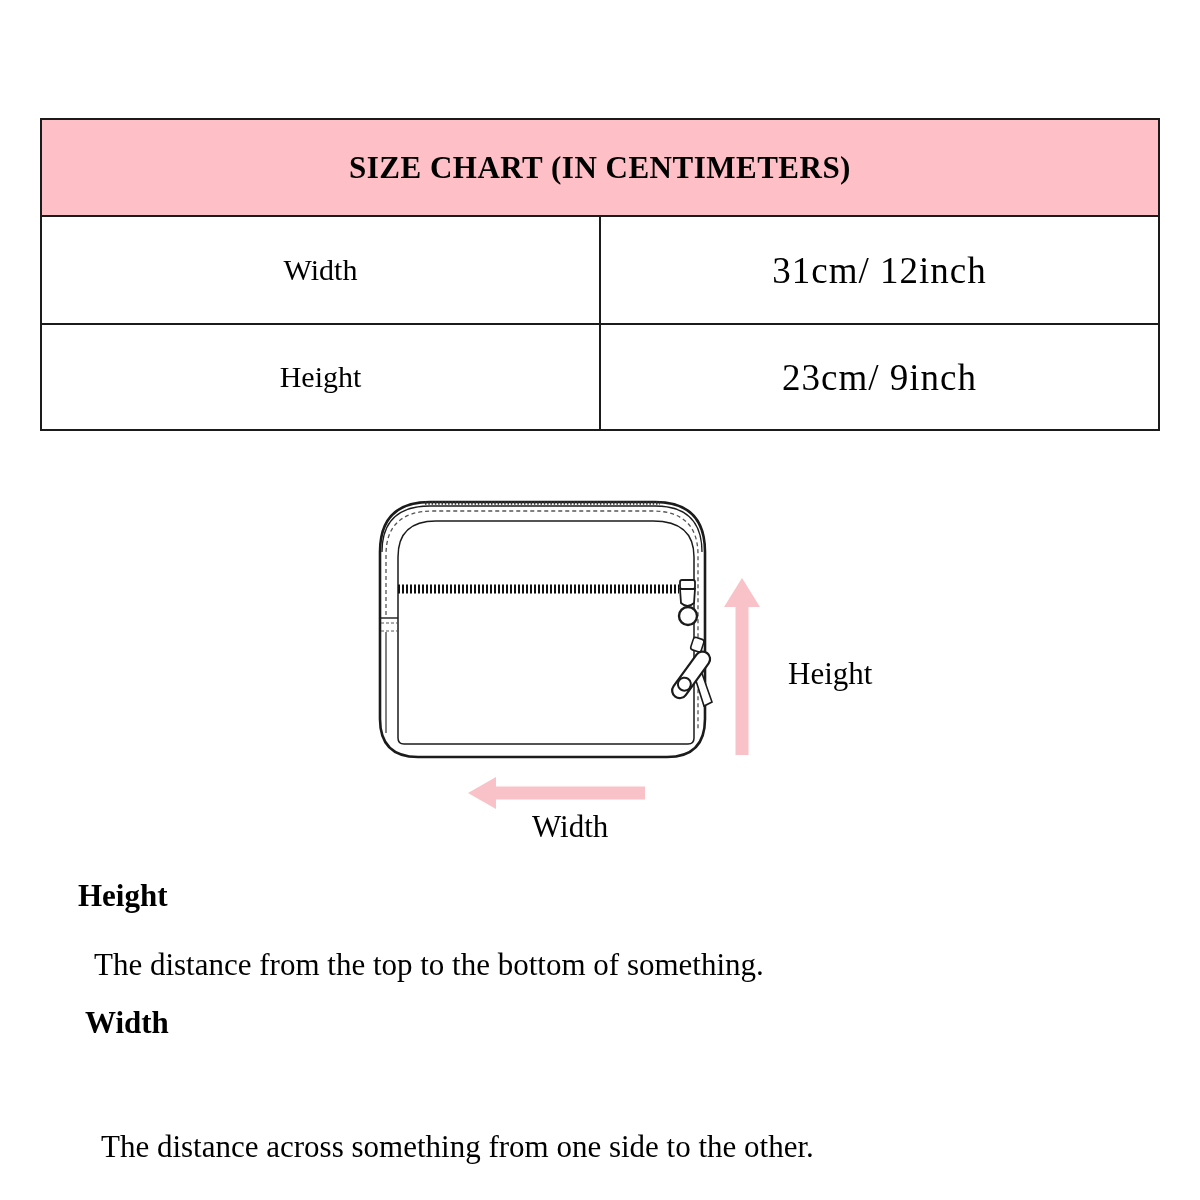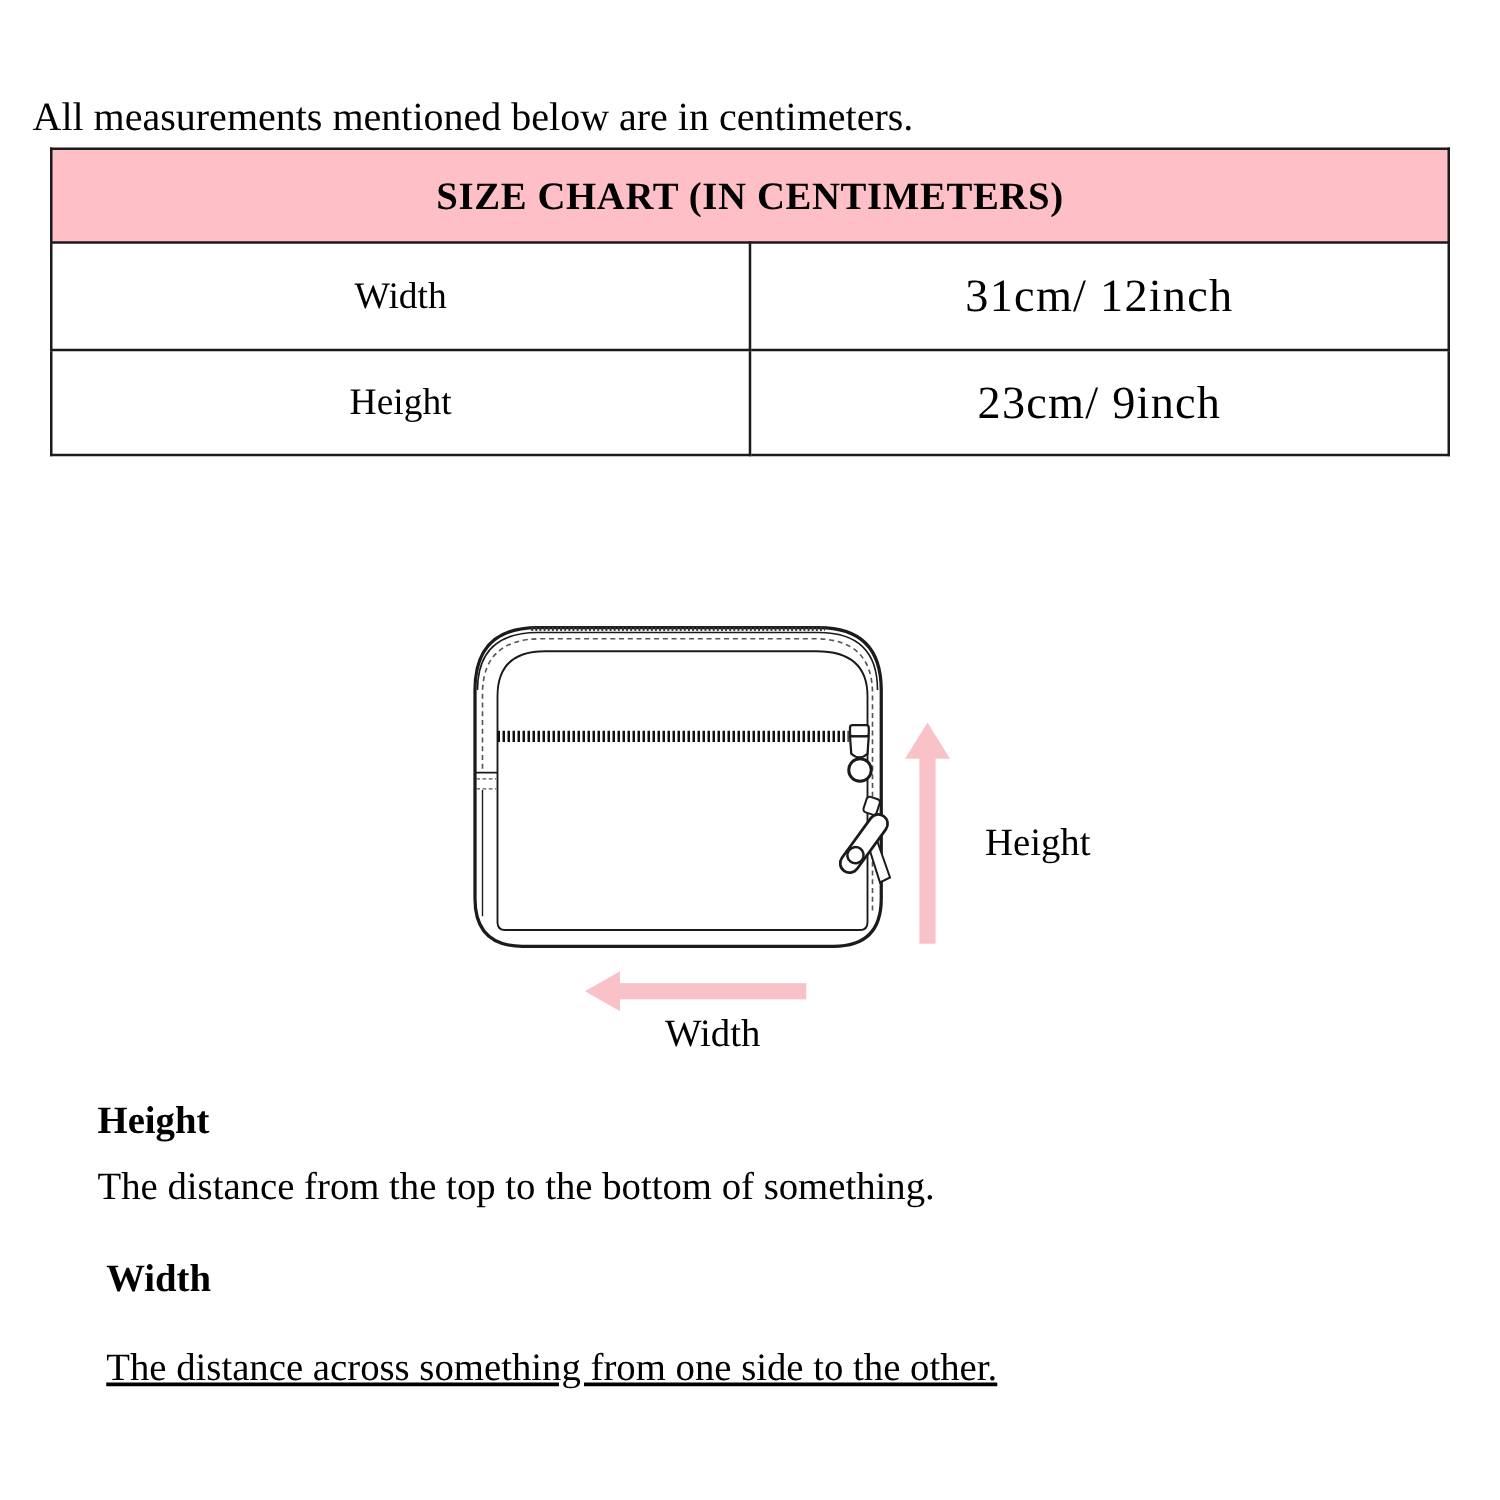--- a/index.html
+++ b/index.html
@@ -19,21 +19,21 @@
     position:absolute;left:40px;top:118px;
     width:1120px;
     border-collapse:collapse;
     table-layout:fixed;
   }
   table.size-table th,
   table.size-table td{
     border:2px solid #1b1b1b;
     text-align:center;
     vertical-align:middle;
-    padding:5px;
+    padding:16px;
   }
   table.size-table th{
     background:#ffbfc7;
     height:63px;
     font-size:31px;
     font-weight:bold;
     letter-spacing:0.5px;
   }
   td.cell-label{width:578px;height:74px;font-size:30px;}
   td.cell-value{width:542px;height:74px;font-size:37px;letter-spacing:1px;}
@@ -44,33 +44,32 @@
   .diagram svg{position:absolute;left:0;top:0;}
   .arrow-label{
     position:absolute;font-size:31px;line-height:34px;color:#000;
   }
   .label-height{left:433px;top:162px;}
   .label-width{left:177px;top:315px;}
   .def-term{
     position:absolute;font-size:31px;font-weight:bold;line-height:34px;margin:0;
   }
   .def-text{
-    position:absolute;font-size:31px;line-height:36px;margin:0;text-align:center;
+    position:absolute;font-size:31px;line-height:36px;margin:16px;text-align:center;
   }
   .term-height{left:78px;top:879px;}
   .text-height{left:78px;top:931px;}
   .term-width{left:85px;top:1006px;}
-  .text-width{left:85px;top:1076px;text-decoration:underline;}
+  .text-width{left:85px;top:1113px;}
 </style>
 </head>
 <body>
 
 <div class="canvas">
 
-  <p class="intro">All measurements mentioned below are in centimeters.</p>
 
   <table class="size-table">
     <thead>
       <tr>
         <th colspan="2">SIZE CHART (IN CENTIMETERS)</th>
       </tr>
     </thead>
     <tbody>
       <tr class="row-1">
         <td class="cell-label">Width</td>

